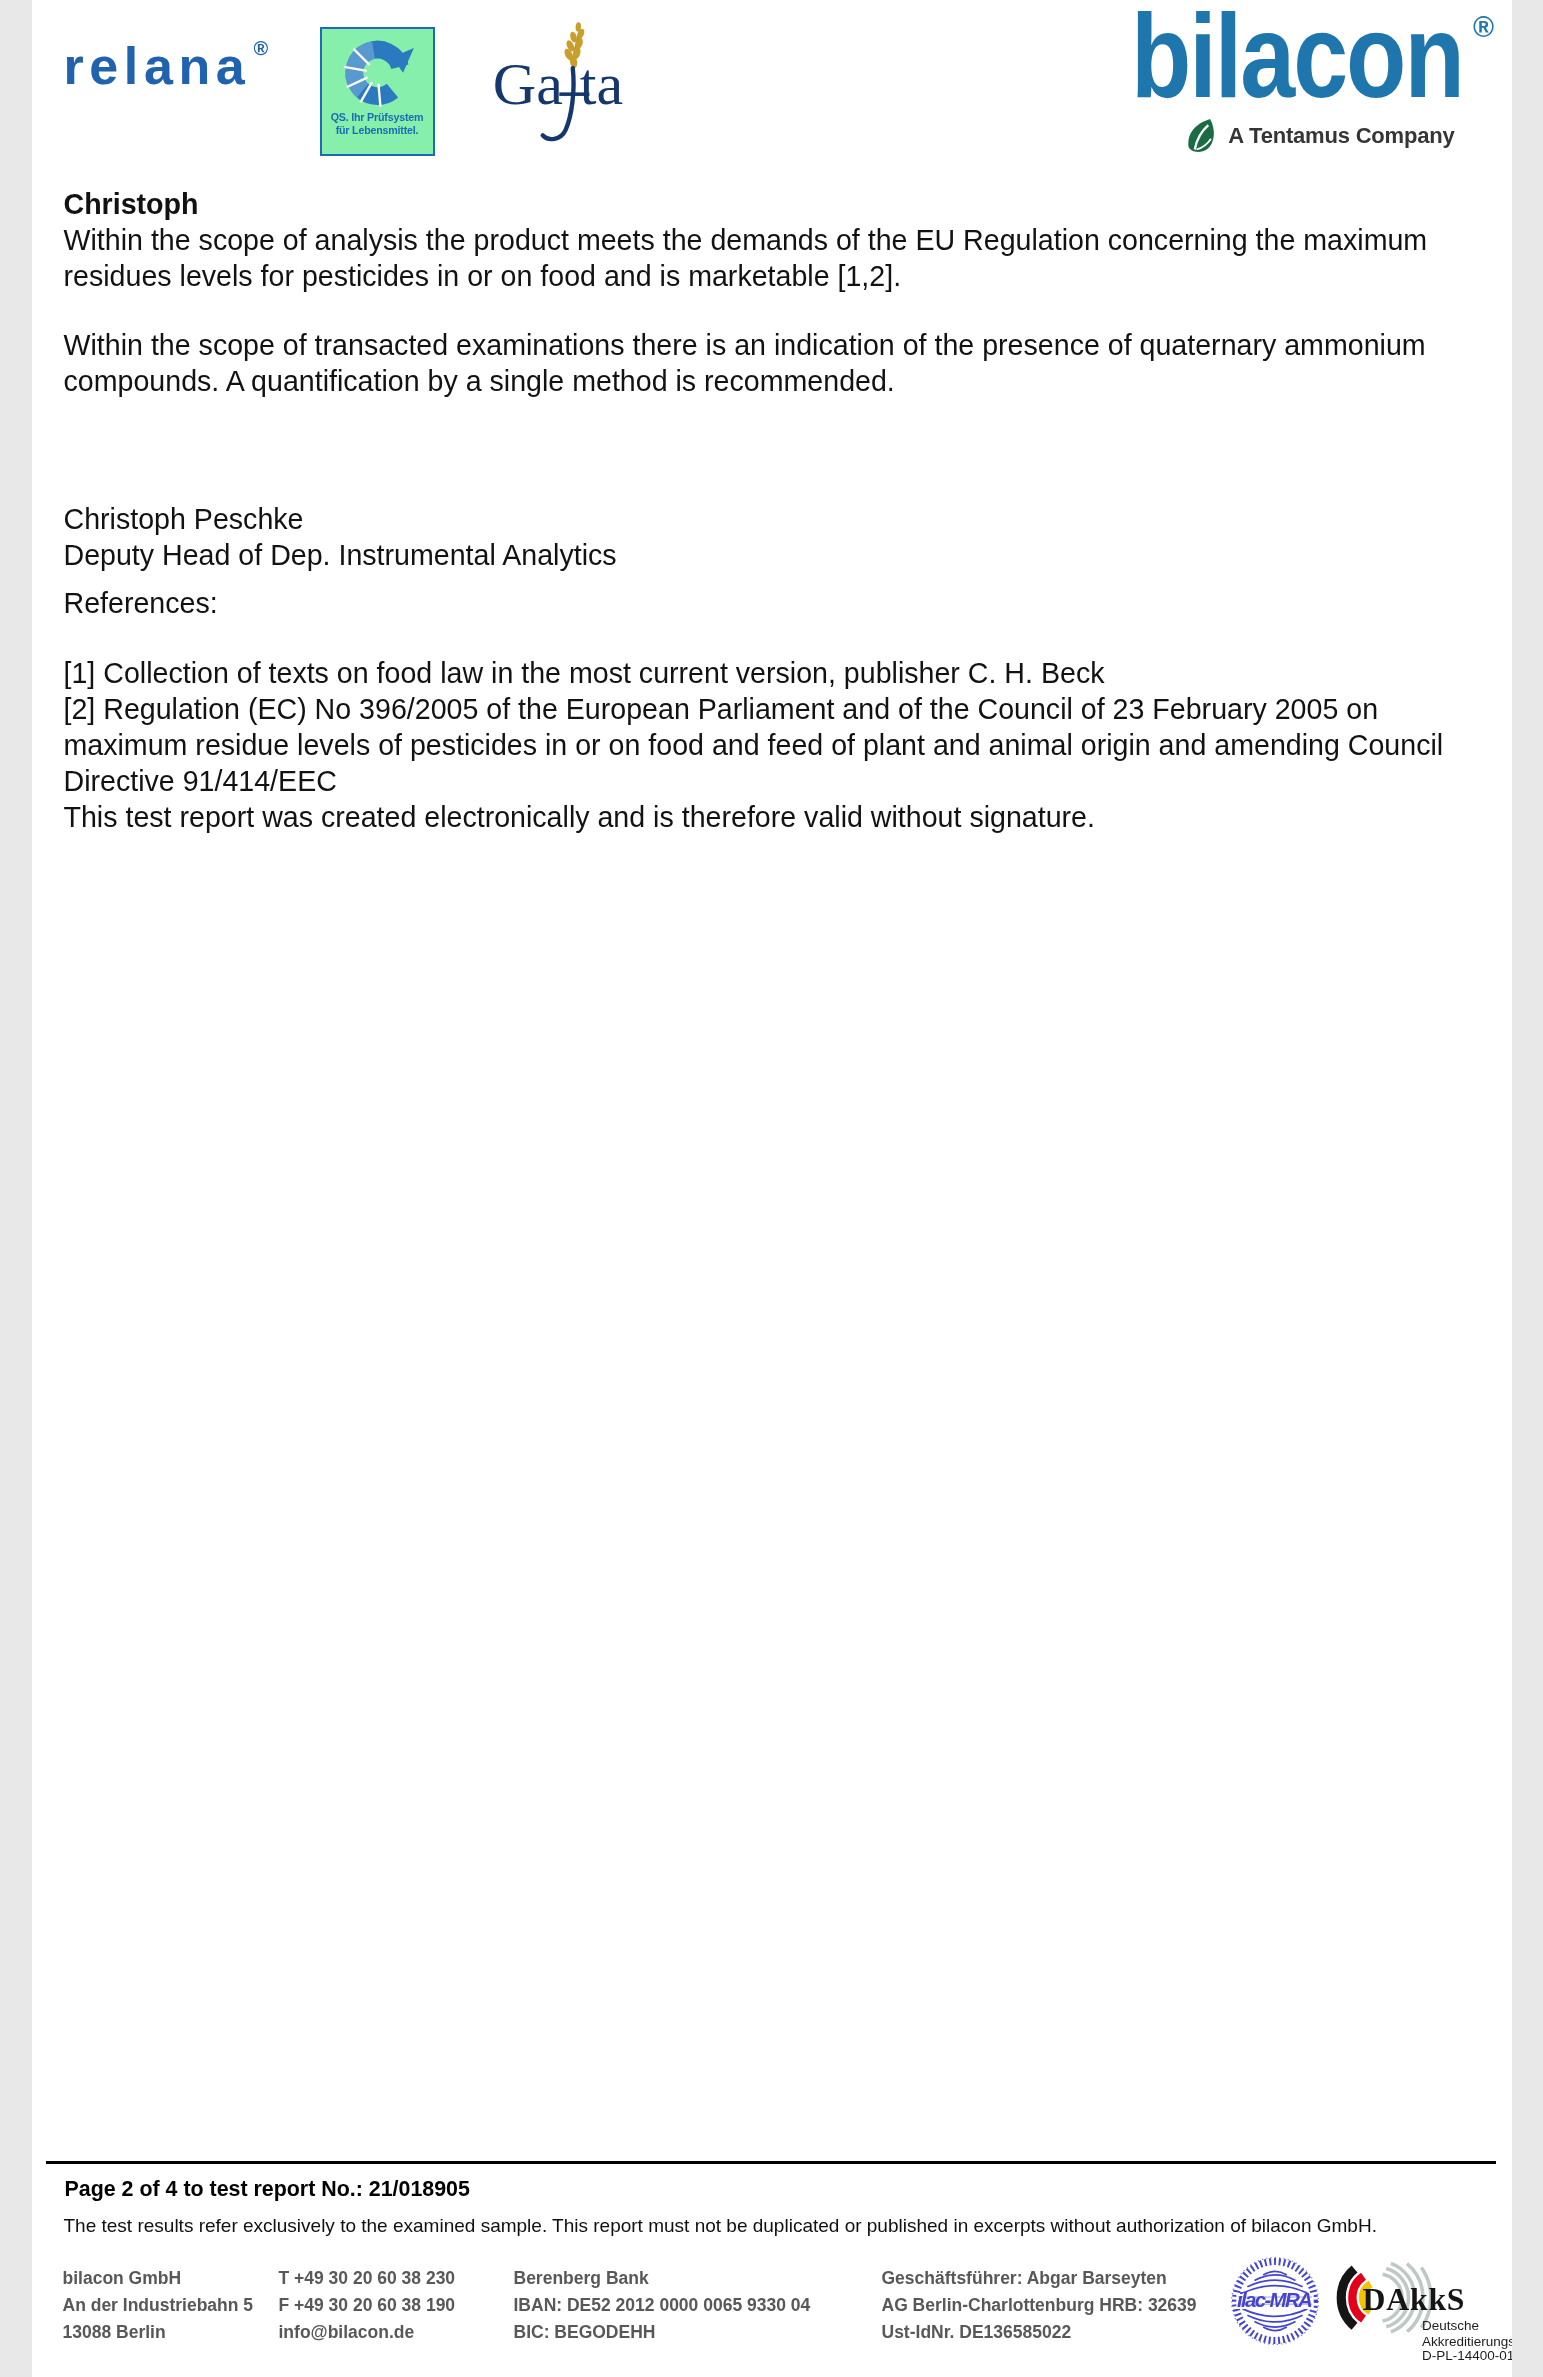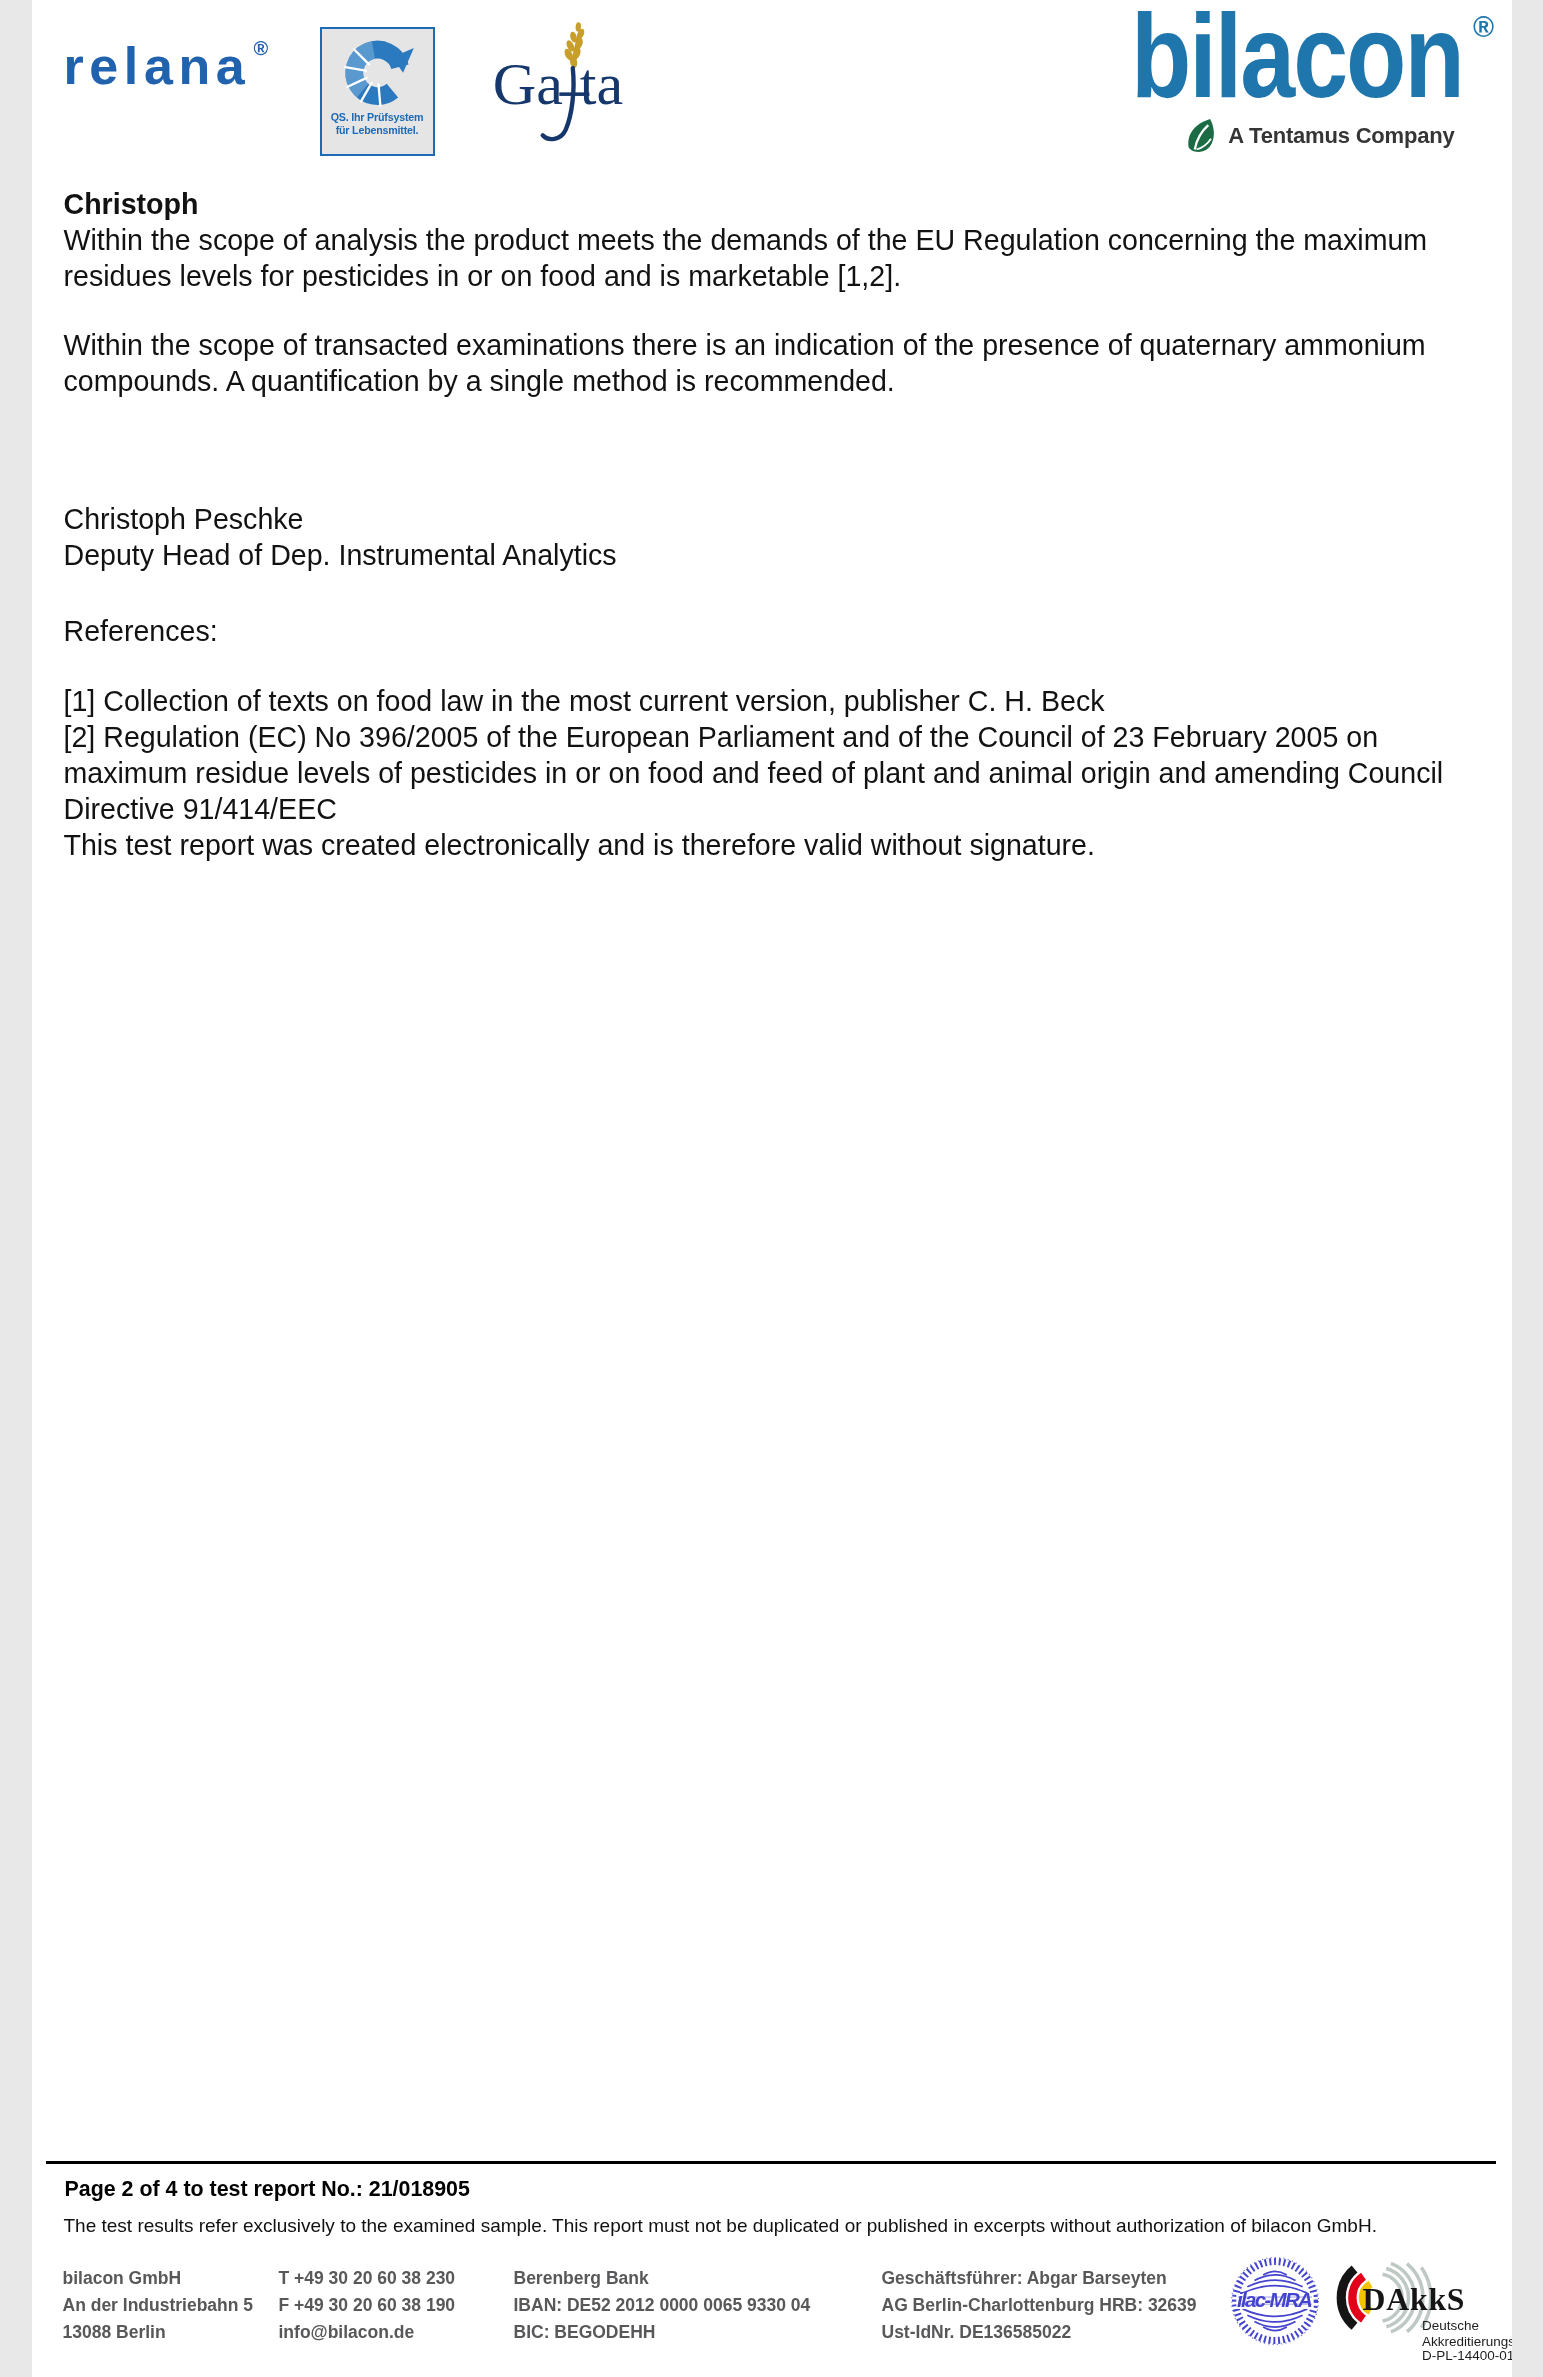--- a/index.html
+++ b/index.html
@@ -13,21 +13,21 @@
   .relana {
     position:absolute; left:32px; top:40px; color:#2162ae; font-weight:bold;
     font-size:52px; letter-spacing:5.6px; line-height:1; white-space:nowrap;
   }
   .relana .reg {
     font-size:20px; letter-spacing:0; position:relative; top:-28.6px; margin-left:3.2px;
     font-weight:bold;
   }
   .qs-box {
     position:absolute; left:288px; top:27px; width:115px; height:129px;
-    border:2.4px solid #1d6ab5; box-sizing:border-box; background:#e5e5e5;
+    border:2.4px solid #1d6ab5; box-sizing:border-box; background:#86efac;
     display:flex; flex-direction:column; align-items:center; justify-content:flex-start;
   }
   .qs-box svg { margin-top:2.4px; }
   .qs-text {
     font-size:10.7px; font-weight:bold; color:#1d6ab5; text-align:center;
     line-height:12.7px; margin-top:0.8px; letter-spacing:-0.2px;
   }
   .gafta { position:absolute; left:459px; top:19px; }
 
   .bilacon-word {
@@ -48,21 +48,21 @@
 
   
   .content {
     position:absolute; left:32px; right:32px; top:0; padding-top:186px;
     font-size:28.6px; line-height:36px; color:#121212;
   }
   .content .heading { font-weight:bold; margin:0; }
   .content p { margin:0; white-space:pre-line; }
   .content .para2 { margin-top:33px; }
   .signature { margin-top:102px; }
-  .refs-heading { margin-top:40px; }
+  .refs-heading { margin-top:12px; }
   .refs { margin-top:34px; }
   .validity { margin-top:59px; }
 
   
   .footer-rule { position:absolute; left:14.3px; right:16px; top:2161px; height:3.2px; background:#000; }
   .page-line { position:absolute; left:33px; top:2177px; font-size:21.4px; font-weight:bold; color:#000; white-space:nowrap; }
   .disclaimer { position:absolute; left:32px; top:2215px; font-size:19px; color:#101010; white-space:nowrap; }
   .fcol {
     position:absolute; top:2265px; font-size:17.5px; line-height:27px; font-weight:bold;
     color:#58585a; white-space:nowrap;

